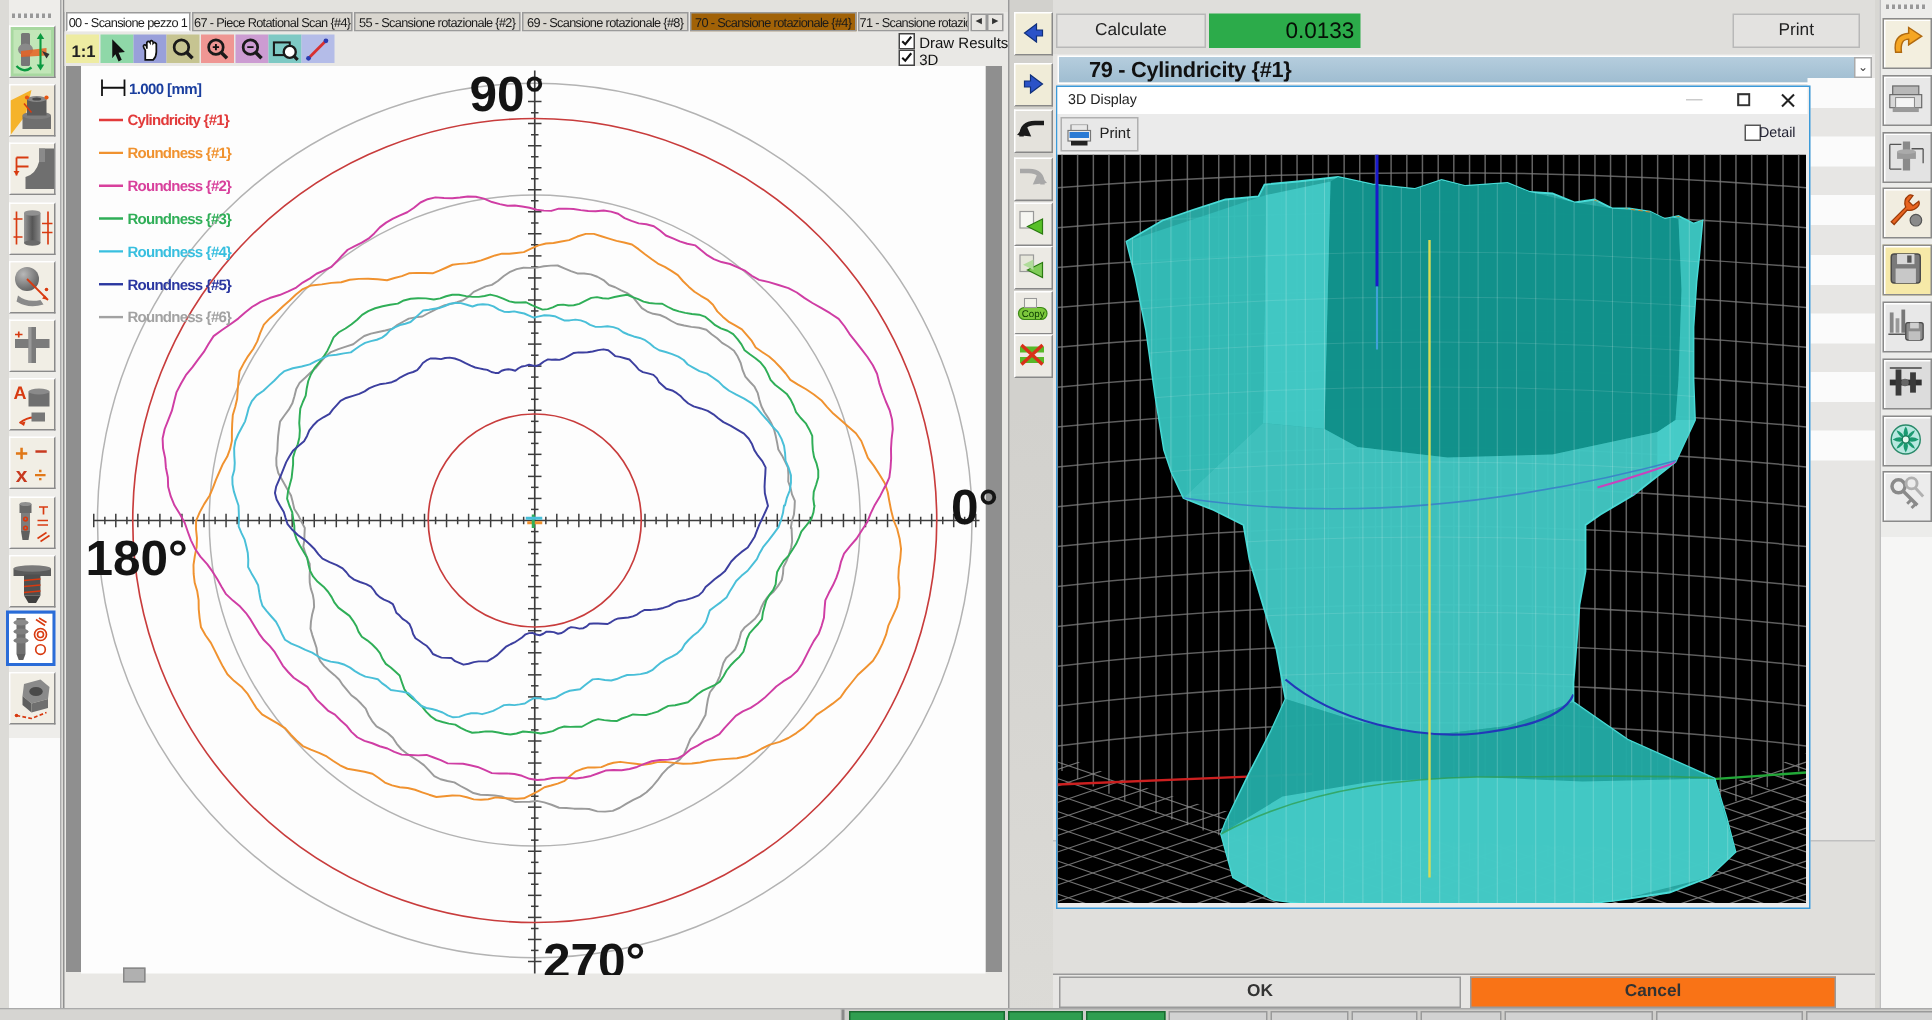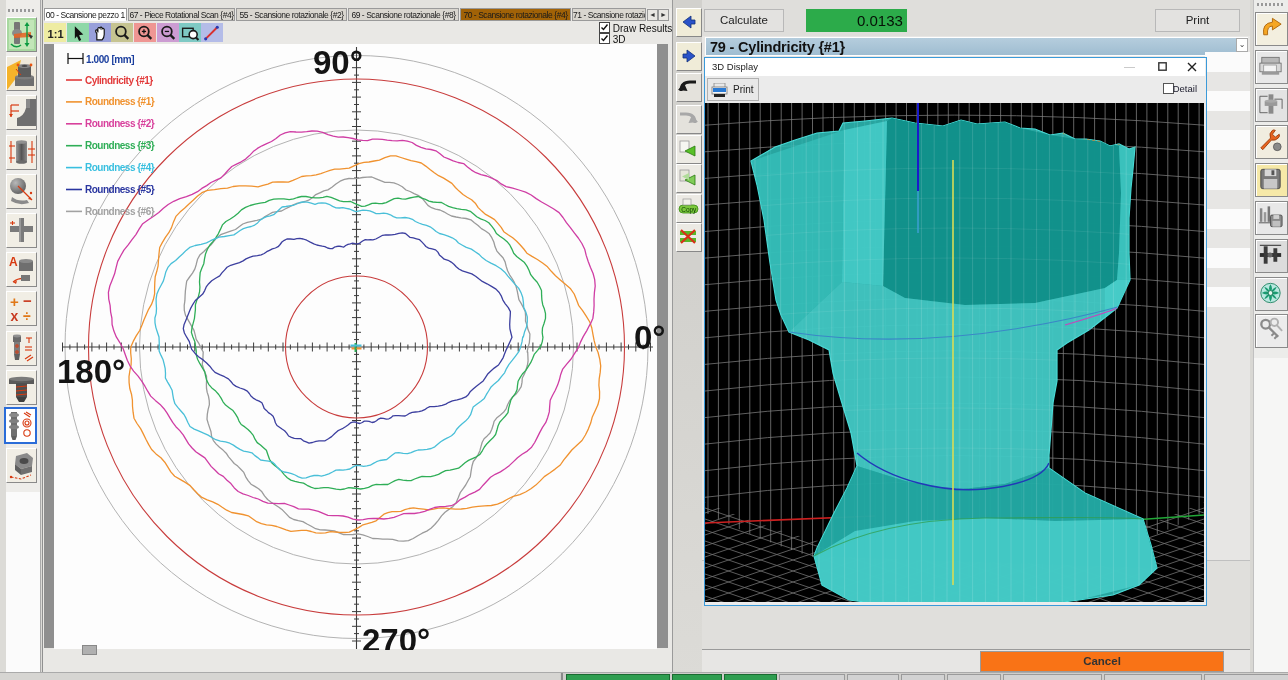--- a/index.html
+++ b/index.html
@@ -463,28 +463,28 @@
     <div style="position:absolute;left:3px;top:223px;width:24px;height:27px;background:#eceae4;border-top:1px solid #fff;border-left:1px solid #fff;border-right:1px solid #888;border-bottom:1px solid #888;"><svg width="22" height="25" viewBox="0 0 22 21">
         <rect x="3" y="5" width="16" height="4" fill="#58b828"></rect>
         <rect x="3" y="12" width="16" height="4" fill="#58b828"></rect>
         <path d="M4,4 L18,17 M18,4 L4,17" stroke="#d83018" stroke-width="2.2"></path>
       </svg></div>
 </div>
 
 <div class="abs" style="left:702px;top:0;width:548px;height:674px;background:#e7e6e4;">
  <div class="abs" style="left:0;top:0;width:548px;height:36px;background:#dfdedb;"></div>
 
- <div class="abs" style="left:2px;top:9px;width:80px;height:23px;background:#e3e2e0;border:1px solid #b8b8b8;box-sizing:border-box;font-size:11.5px;color:#222;text-align:center;line-height:21px;">Calculate</div>
+ <div class="abs" style="left:2px;top:9px;width:100px;height:23px;background:#e3e2e0;border:1px solid #b8b8b8;box-sizing:border-box;font-size:11.5px;color:#222;text-align:center;line-height:21px;">Calculate</div>
 
  <div class="abs" style="left:104px;top:9px;width:101px;height:23px;background:#2cab4a;font-size:15px;color:#061006;text-align:right;line-height:23px;padding:0;box-sizing:border-box;">0.0133&nbsp;</div>
 
  <div class="abs" style="left:453px;top:9px;width:85px;height:23px;background:#e3e2e0;border:1px solid #b8b8b8;box-sizing:border-box;font-size:11.5px;color:#222;text-align:center;line-height:21px;">Print</div>
 
  <div class="abs" style="left:3px;top:37px;width:543px;height:19px;background:linear-gradient(180deg,#b5cddd,#9fbdd1);border:1px solid #fff;box-sizing:border-box;">
-  <div style="font-size:14.5px;font-weight:700;letter-spacing:-0.2px;color:#111;padding-left:4px;line-height:18px;">79 - Cylindricity {#1}</div>
+  <div style="font-size:14.5px;font-weight:700;letter-spacing:-0.2px;color:#111;padding-left:20px;line-height:18px;">79 - Cylindricity {#1}</div>
  </div>
  <div class="abs" style="left:534px;top:38px;width:12px;height:14px;background:#fff;border:1px solid #aaa;box-sizing:border-box;font-size:8px;color:#444;text-align:center;line-height:12px;">⌄</div>
  <div style="position:absolute;left:503px;top:52px;width:45px;height:20px;background:#fbfbfb;"></div>
     <div style="position:absolute;left:503px;top:91px;width:45px;height:20px;background:#fbfbfb;"></div>
     <div style="position:absolute;left:503px;top:130px;width:45px;height:20px;background:#fbfbfb;"></div>
     <div style="position:absolute;left:503px;top:170px;width:45px;height:20px;background:#fbfbfb;"></div>
     <div style="position:absolute;left:503px;top:209px;width:45px;height:20px;background:#fbfbfb;"></div>
     <div style="position:absolute;left:503px;top:248px;width:45px;height:20px;background:#fbfbfb;"></div>
     <div style="position:absolute;left:503px;top:287px;width:45px;height:20px;background:#fbfbfb;"></div>
  <div class="abs" style="left:0px;top:560px;width:548px;height:88px;background:#e0dfdc;border-top:1px solid #c0c0c0;border-bottom:1px solid #9a9a9a;"></div>
@@ -725,20 +725,21 @@
 <path d="M412,205 Q400,222 384,227" fill="none" stroke="#c743bd" stroke-width="1.3"></path>
 <path d="M109,453 C160,425 220,416 280,415 C340,415 400,413 438,416" fill="none" stroke="#2f9e4e" stroke-width="1.1" opacity="0.75"></path>
 <path d="M358,30 L381,36 L395,38 L414,41 L430,44" fill="none" stroke="#cc8833" stroke-width="1.4" stroke-dasharray="3,2"></path>
 </g>
 <line x1="213" y1="0" x2="213" y2="88" stroke="#1a1acc" stroke-width="2"></line>
 <line x1="213" y1="88" x2="213" y2="130" stroke="#3fa0d8" stroke-width="1.4"></line>
 <line x1="248" y1="57" x2="248" y2="482" stroke="#d8dc55" stroke-width="1.6"></line>
 </svg>
  </div>
 
+ <div class="abs" style="left:4px;top:651px;width:268px;height:21px;background:#e2e1df;border:1px solid #9a9a9a;box-sizing:border-box;font-size:11.5px;font-weight:700;color:#333;text-align:center;line-height:19px;">OK</div>
  <div class="abs" style="left:278px;top:651px;width:244px;height:21px;background:#f97316;border:1px solid #9a9a9a;box-sizing:border-box;font-size:11.5px;font-weight:700;color:#333;text-align:center;line-height:19px;">Cancel</div>
 </div>
 
 <div class="abs" style="left:1253px;top:0;width:35px;height:680px;background:#ececea;border-left:1px solid #c0c0c0;">
  <div class="abs" style="left:3px;top:3px;width:28px;height:3px;background:repeating-linear-gradient(90deg,#999 0 2px,#eee 2px 4px);"></div>
  <div style="position:absolute;left:1px;top:12px;width:31px;height:32px;background:#f3efdf;border:1px solid #8a8a8a;box-shadow:inset 1px 1px 0 #fff;"><svg width="29" height="30" viewBox="0 0 30 30">
         <path d="M8,22 Q6,10 17,9 L17,5 L26,11 L17,17 L17,13 Q11,13 12,22 Z" fill="#f5a623" stroke="#b06a10" stroke-width="1"></path>
       </svg></div>
     <div style="position:absolute;left:1px;top:50px;width:31px;height:32px;background:#e8e8e8;border:1px solid #8a8a8a;box-shadow:inset 1px 1px 0 #fff;"><svg width="29" height="30" viewBox="0 0 30 30">
         <rect x="6" y="6" width="18" height="7" fill="#b8b8b8" stroke="#666" stroke-width="0.8"></rect>

